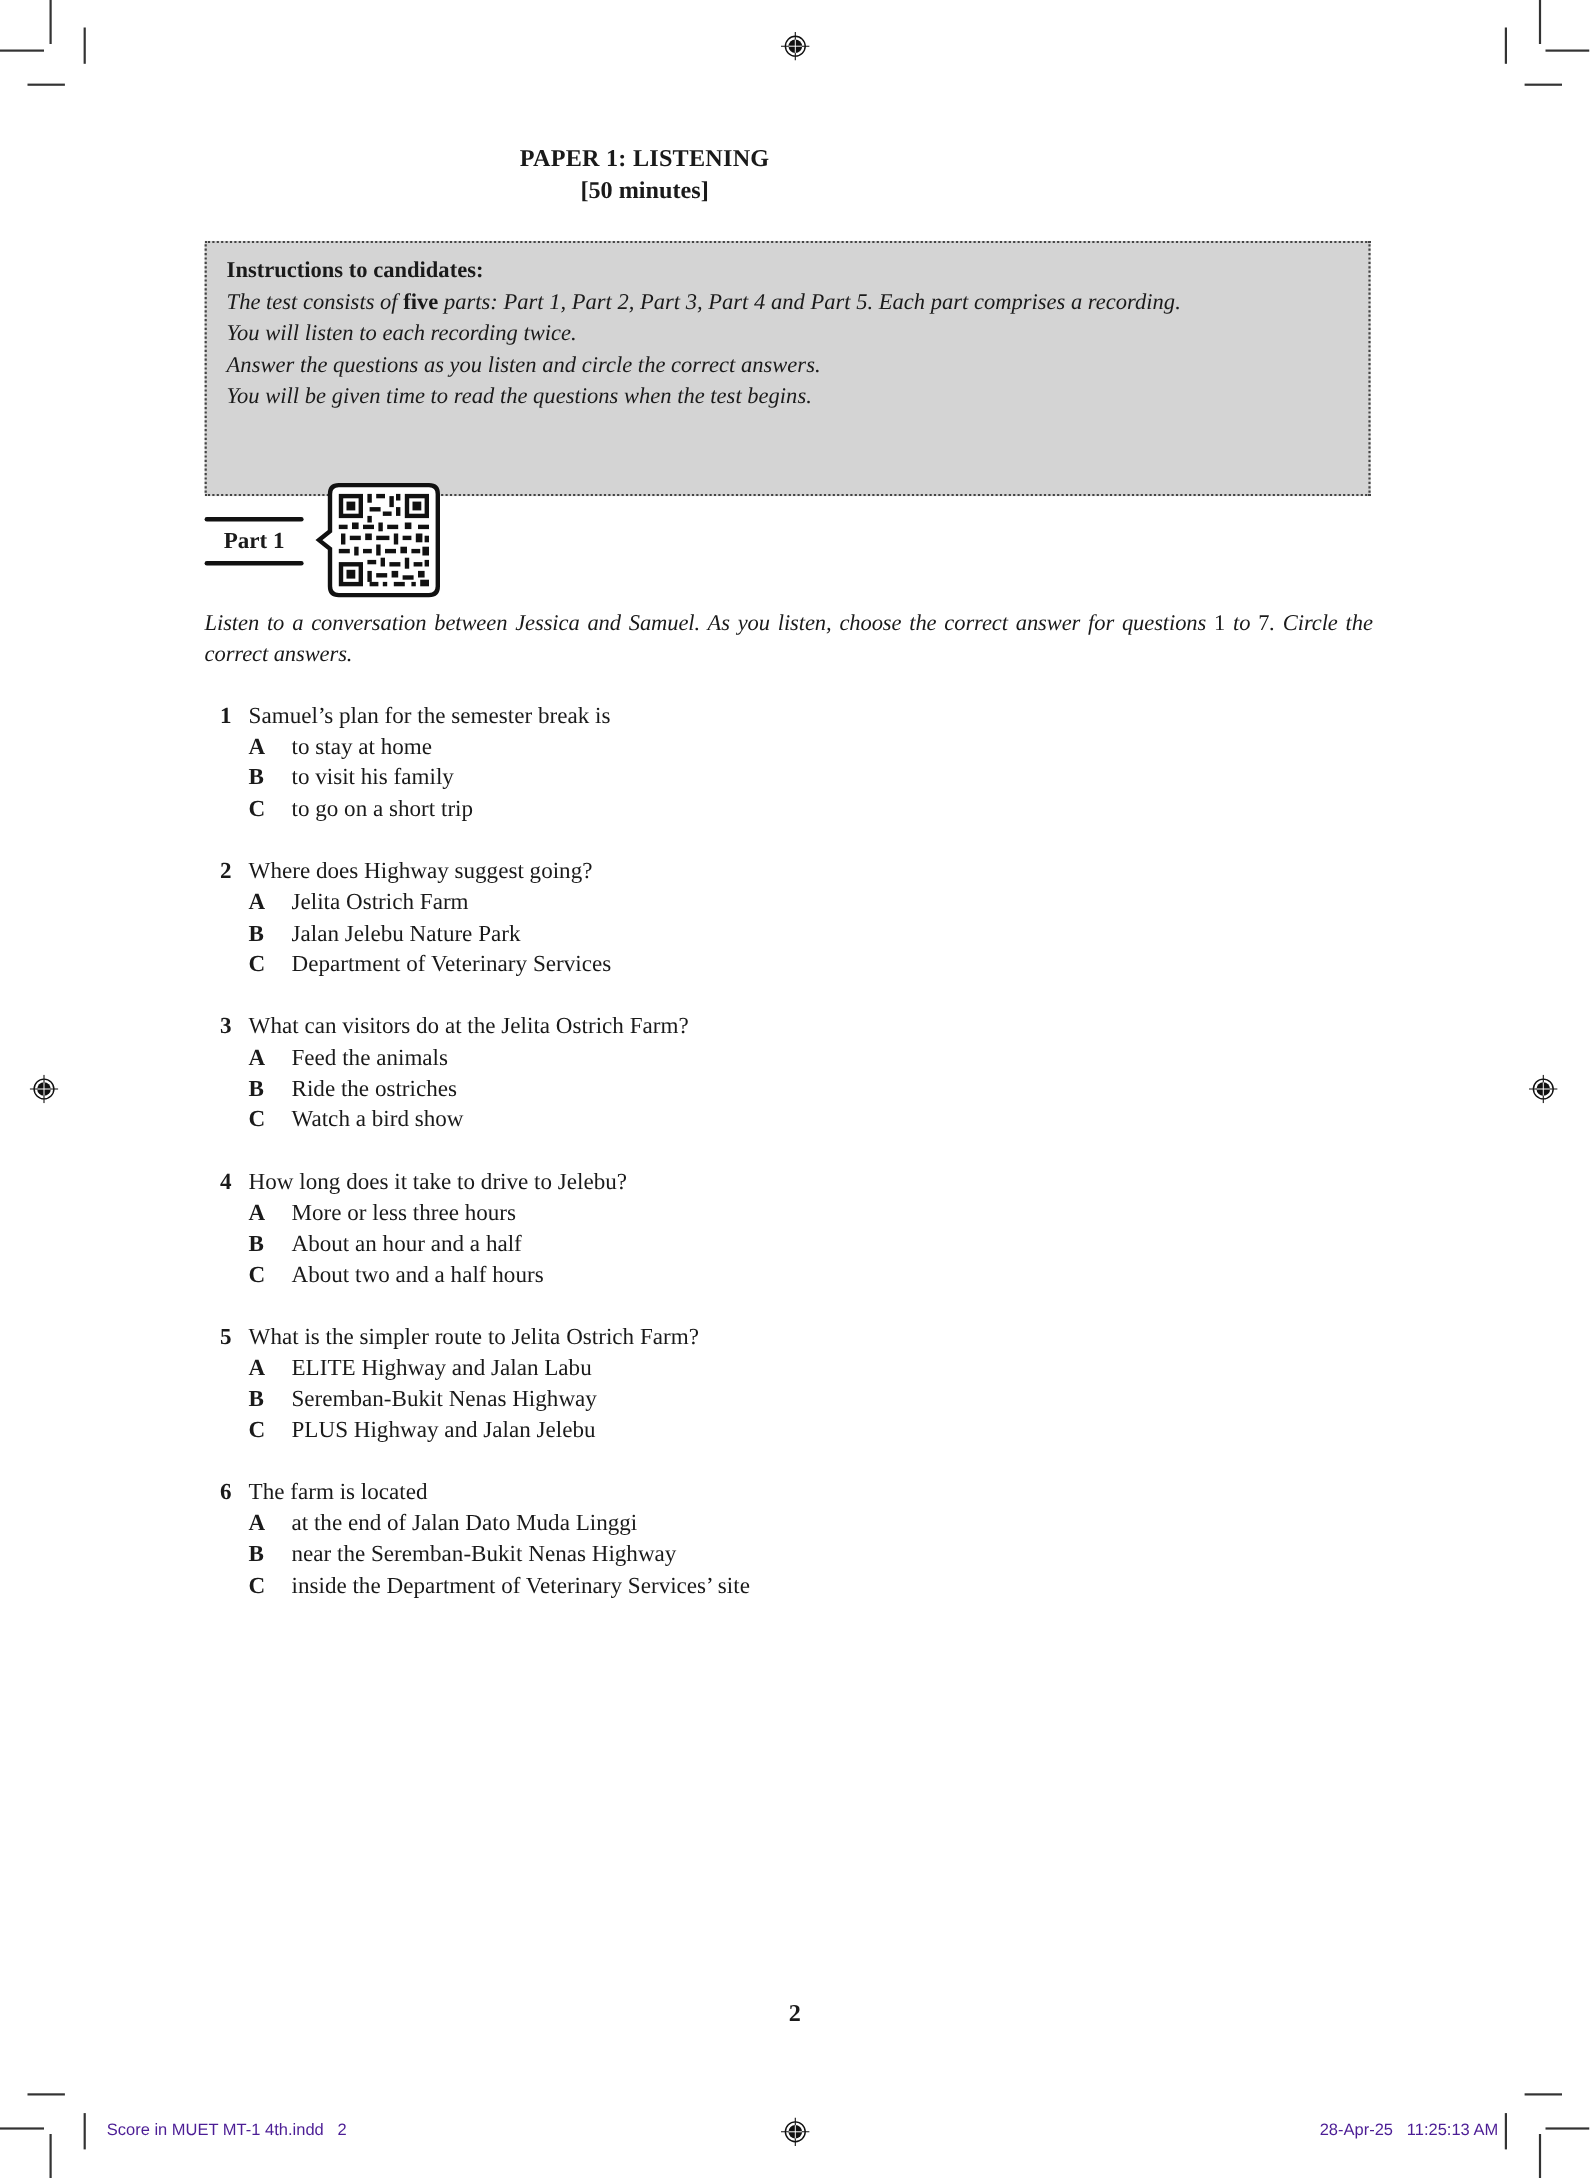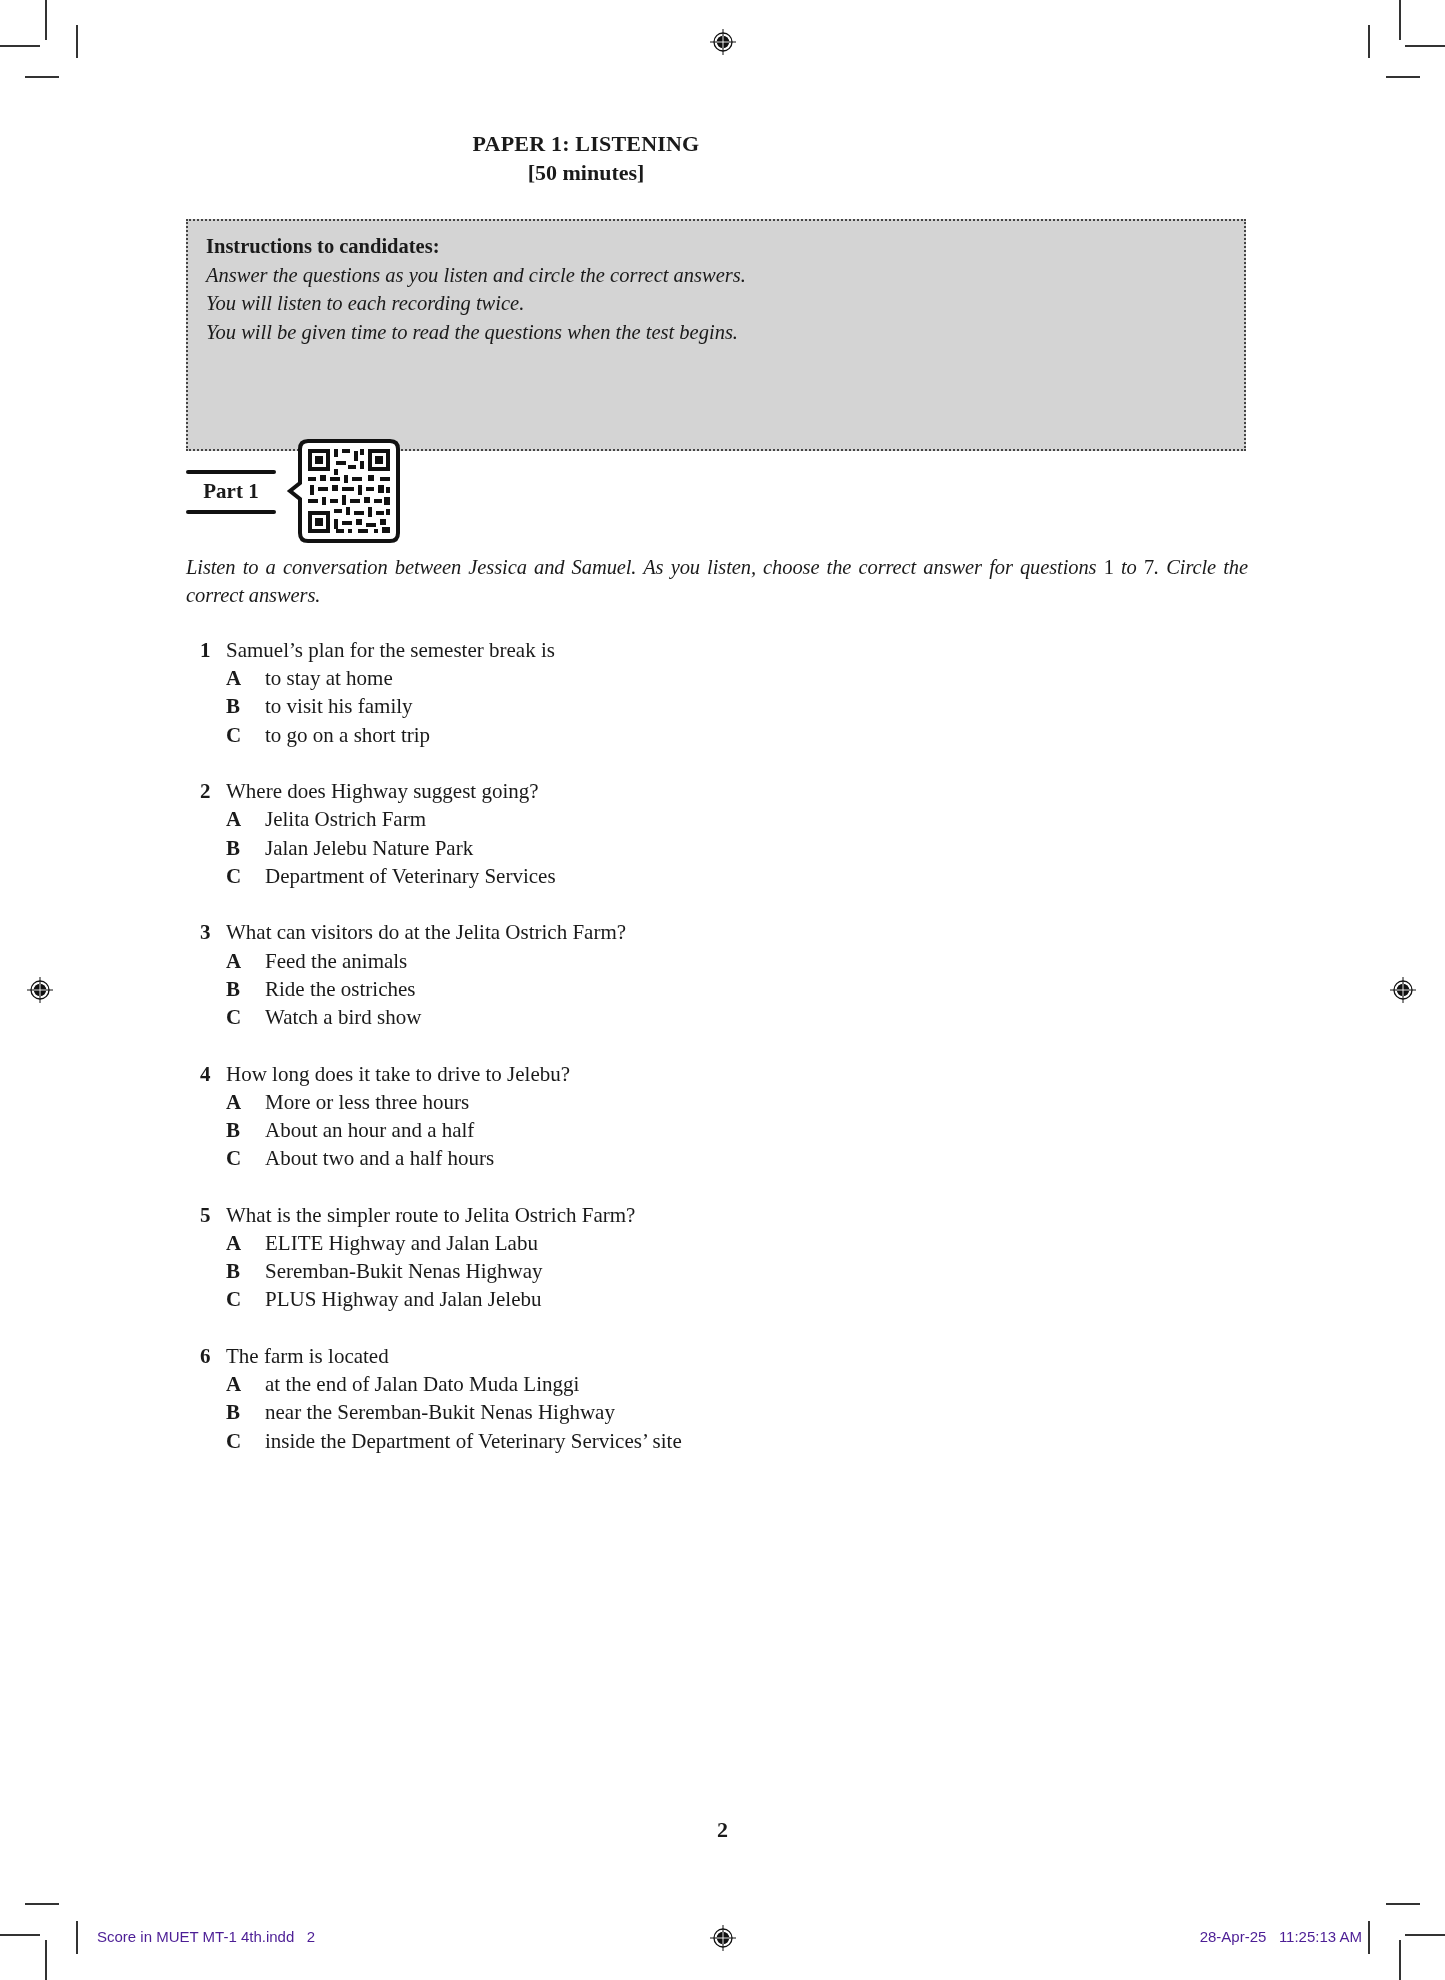--- a/index.html
+++ b/index.html
@@ -101,22 +101,23 @@
   <line x1="13" y1="0" x2="13" y2="26" stroke="#111" stroke-width="1"></line>
   <line x1="7" y1="13" x2="19" y2="13" stroke="#fff" stroke-width="0.9"></line>
   <line x1="13" y1="7" x2="13" y2="19" stroke="#fff" stroke-width="0.9"></line>
 </svg>
 
 <div class="title title1">PAPER 1: LISTENING</div>
 <div class="title title2">[50 minutes]</div>
 
 <div class="instr">
   <div class="b">Instructions to candidates:</div>
+  <div class="i"><span>The test consists of </span><span style="font-style:normal;font-weight:bold;">five</span><span> parts: Part 1, Part 2, Part 3, Part 4 and Part 5. Each part comprises a recording.</span></div>
+  <div class="i">You will listen to each recording twice.</div>
   <div class="i">Answer the questions as you listen and circle the correct answers.</div>
-  <div class="i">You will listen to each recording twice.</div>
   <div class="i">You will be given time to read the questions when the test begins.</div>
 </div>
 
 <div class="part-label">
   <div class="rule"></div>
   <div class="txt">Part 1</div>
   <div class="rule"></div>
 </div>
 
 <svg class="qr" viewBox="0 0 116 108">

